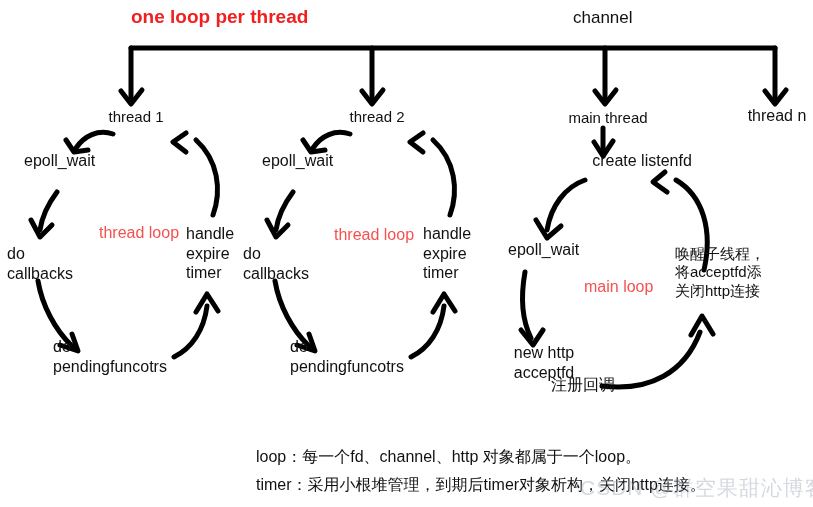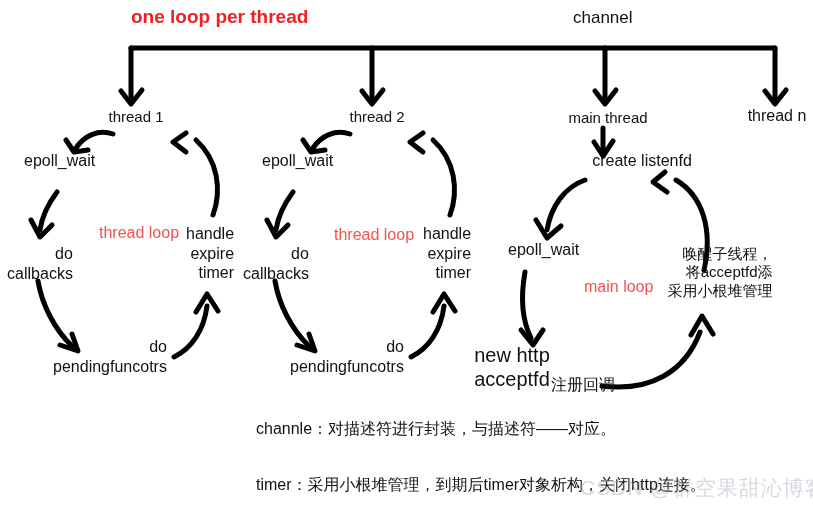--- a/index.html
+++ b/index.html
@@ -9,21 +9,21 @@
     color:#111111;
   }
   #stage{position:absolute;left:0;top:0;width:662px;height:507px;}
   .lbl{position:absolute;white-space:nowrap;line-height:1.12;color:#111;}
   .red{color:#f4514f;margin-left:12px;}
   .title-red{color:#f02020;}
   .ctr{text-align:right;transform:translateX(-50%);}
   svg.ink{position:absolute;left:0;top:0;width:813px;height:507px;pointer-events:none;}
   .ink path,.ink line,.ink polyline{fill:none;stroke:#000;stroke-linecap:round;stroke-linejoin:round;}
   .wm{position:absolute;color:rgba(150,160,175,0.40);font-size:21px;letter-spacing:1px;white-space:nowrap;}
-  .multi{text-align:right;transform:translateX(-50%);line-height:1.22;}
+  .multi{text-align:left;transform:translateX(-50%);line-height:1.22;}
 </style>
 </head>
 <body>
 
 <div id="stage">
 
   <div class="lbl title-red" style="left:131px;top:6px;font-size:19px;font-weight:600;">one loop per thread</div>
 
   <div class="lbl" style="left:573px;top:8px;font-size:17px;">channel</div>
 
@@ -138,33 +138,33 @@
     <div>expire</div>
     <div>timer</div>
   </div>
 
   <div class="lbl red" style="left:322px;top:226px;font-size:16px;">thread loop</div>
 
   <div class="lbl ctr" style="left:642px;top:152px;font-size:16px;">create listenfd</div>
 
   <div class="lbl" style="left:508px;top:241px;font-size:16px;">epoll_wait</div>
 
-  <div class="lbl multi" style="left:512px;top:343px;font-size:20px;">
+  <div class="lbl multi" style="left:544px;top:343px;font-size:16px;">
     <div>new http</div>
     <div>acceptfd</div>
   </div>
 
   <div class="lbl" style="left:551px;top:364px;font-size:16px;margin-top:12px;">注册回调</div>
 
   <div class="lbl multi" style="left:720px;top:245px;font-size:15px;">
     <div>唤醒子线程，</div>
     <div>将acceptfd添</div>
-    <div>采用小根堆管理</div>
+    <div>关闭http连接</div>
   </div>
 
   <div class="lbl red" style="left:572px;top:278px;font-size:16px;text-align:center;">main loop</div>
 
-  <div class="lbl" style="left:256px;top:420px;font-size:16px;">channle：对描述符进行封装，与描述符——对应。</div>
+  <div class="lbl" style="left:256px;top:448px;font-size:16px;">loop：每一个fd、channel、http 对象都属于一个loop。</div>
   <div class="lbl" style="left:256px;top:476px;font-size:16px;">timer：采用小根堆管理，到期后timer对象析构，关闭http连接。</div>
 
   <div class="wm" style="left:580px;top:474px;">CSDN @群空果甜沁博客</div>
 
 </div>
 
 </body></html>

